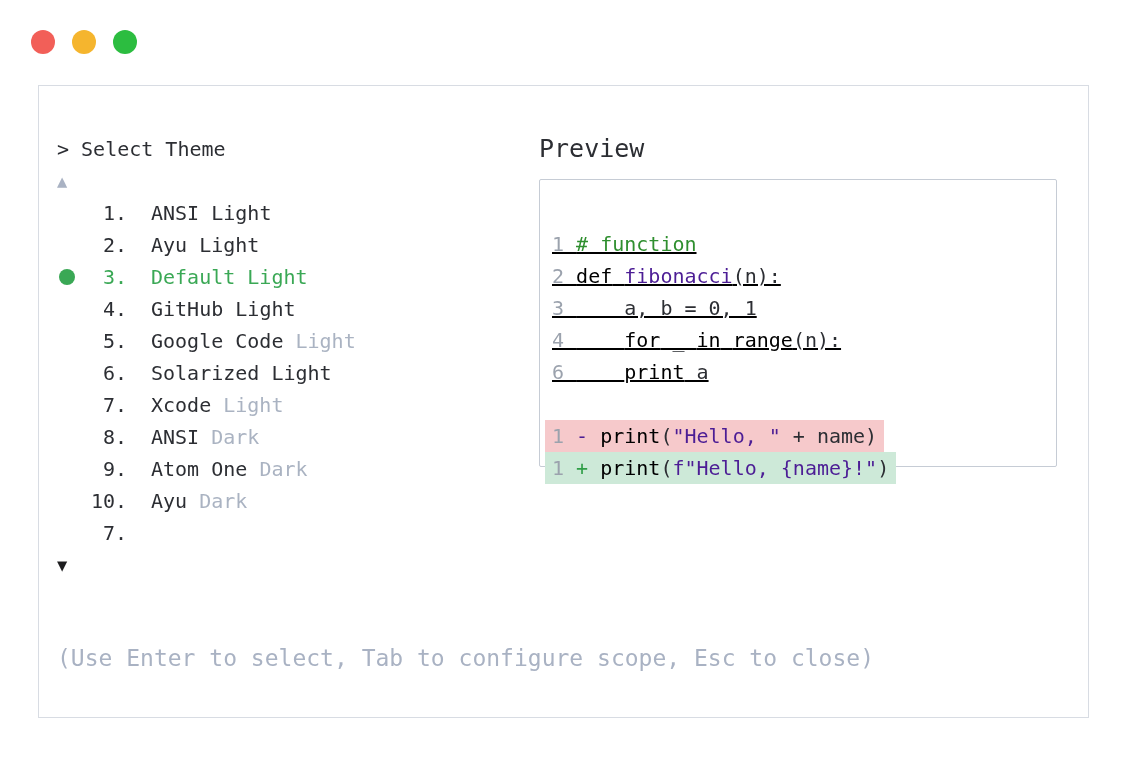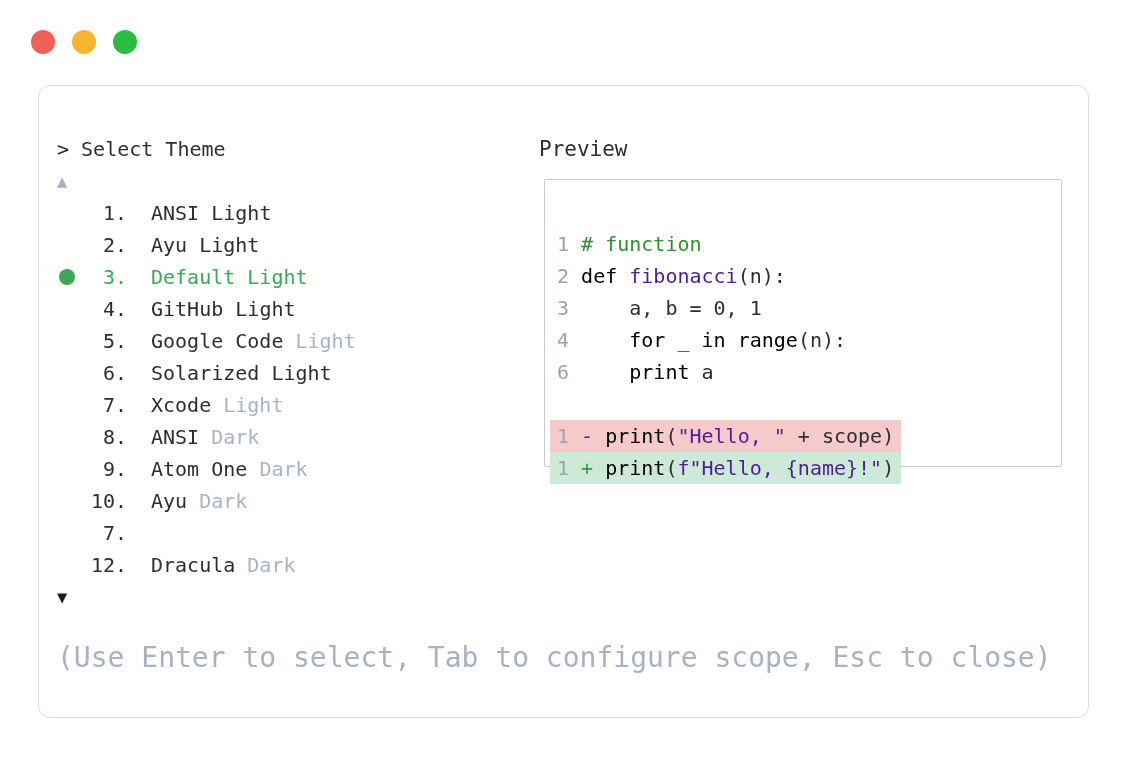--- a/index.html
+++ b/index.html
@@ -10,53 +10,54 @@
   .traffic { position: absolute; left: 31px; top: 30px; display: flex; gap: 17px; }
   .light { width: 24px; height: 24px; border-radius: 50%; }
   .light.red    { background: #f25f58; }
   .light.yellow { background: #f5b52e; }
   .light.green  { background: #2cbd40; }
 
   
   .panel {
     position: absolute; left: 38px; top: 85px;
     width: 1051px; height: 633px;
-    border: 1.5px solid #d8dce3; border-radius: 12px;
+    border: 1.5px solid #d8dce3; border-radius: 0;
     background: #ffffff;
     padding-left: 44px;
   }
 
   .list-col { position: absolute; left: 18px; top: 47px; font-size: 20px; line-height: 32px; color: #2c2e33; }
   .prompt-row { height: 32px; white-space: pre; }
   .arrow-row { height: 32px; font-size: 17px; }
   .arrow-up   { color: #a9b2c3; }
   .arrow-down { color: #1d1d1f; }
 
   .t-row { display: flex; height: 32px; align-items: center; }
   .marker { width: 34px; display: flex; align-items: center; }
   .dot { width: 16px; height: 16px; border-radius: 50%; background: #3aa855; margin-left: 2px; }
   .num { width: 36px; text-align: right; white-space: pre; }
   .name { margin-left: 24px; white-space: pre; }
   .t-row .suffix-muted { color: #aab3c2; }
   .t-row.sel, .t-row.sel .suffix-muted { color: #3aa855; }
 
   .hint {
     position: absolute; left: 18px; top: 556px;
-    font-size: 28px; line-height: 32px; color: #a9b2c3; white-space: pre;
+    font-size: 23px; line-height: 32px; color: #a9b2c3; white-space: pre;
   }
 
   
   .preview-col { position: absolute; left: 500px; top: 47px; }
-  .preview-title { font-size: 21px; line-height: 32px; color: #2c2e33; }
+  .preview-title { font-size: 25px; line-height: 32px; color: #2c2e33; }
   .preview-box {
-    margin-top: 14px; margin-left: 5px;
+    margin-top: 14px; 
     width: 518px; height: 288px;
     border: 1.5px solid #c6ccd5; border-radius: 2px;
     background: #ffffff;
     padding: 48px 0 0 12px;
+    text-decoration: underline;
   }
   .code-line { font-size: 20px; line-height: 32px; height: 32px; white-space: pre; color: #2c2e33; }
   .seg-num     { color: #9ba2ad; }
   .seg-comment { color: #2f8f2f; }
   .seg-kw      { color: #000000; }
   .seg-fn, .seg-str, .seg-minus { color: #4c1d95; }
   .seg-plus    { color: #2f9e47; }
   .seg-plain   { color: #2c2e33; }
   .hl { display: inline-block; margin-left: -7px; padding: 0 7px; }
   .hl-red   { background: #f6c9cb; }
@@ -126,40 +127,35 @@
         </div>
         <div class="t-row">
           <span class="marker"></span>
           <span class="num">10.</span>
           <span class="name">Ayu <span class="suffix-muted">Dark</span></span>
         </div>
         <div class="t-row">
           <span class="marker"></span>
           <span class="num">7.</span>
         </div>
-        <div class="t-row">
-          <span class="marker"></span>
-          <span class="num">12.</span>
-          <span class="name">Dracula <span class="suffix-muted">Dark</span></span>
-        </div>
       </div>
     <div class="arrow-row arrow-down">▼</div>
   </div>
 
   <div class="hint">(Use Enter to select, Tab to configure scope, Esc to close)</div>
 
   <div class="preview-col">
     <div class="preview-title">Preview</div>
     <div class="preview-box">
       <div id="code">
           <div class="code-line"><span class="seg-num">1 </span><span class="seg-comment"># function</span></div>
           <div class="code-line"><span class="seg-num">2 </span><span class="seg-kw">def</span><span class="seg-plain"> </span><span class="seg-fn">fibonacci</span><span class="seg-plain">(n):</span></div>
           <div class="code-line"><span class="seg-num">3 </span><span class="seg-plain">    a, b = 0, 1</span></div>
           <div class="code-line"><span class="seg-num">4 </span><span class="seg-plain">    </span><span class="seg-kw">for</span><span class="seg-plain"> _ </span><span class="seg-kw">in</span><span class="seg-plain"> </span><span class="seg-kw">range</span><span class="seg-plain">(n):</span></div>
           <div class="code-line"><span class="seg-num">6 </span><span class="seg-plain">    </span><span class="seg-kw">print</span><span class="seg-plain"> a</span></div>
           <div class="code-line"></div>
-          <div class="code-line"><span class="hl hl-red"><span class="seg-num">1 </span><span class="seg-minus">- </span><span class="seg-kw">print</span><span class="seg-plain">(</span><span class="seg-str">"Hello, "</span><span class="seg-plain"> + scope)</span></span></div>
+          <div class="code-line"><span class="hl hl-red"><span class="seg-num">1 </span><span class="seg-minus">- </span><span class="seg-kw">print</span><span class="seg-plain">(</span><span class="seg-str">"Hello, "</span><span class="seg-plain"> + name)</span></span></div>
           <div class="code-line"><span class="hl hl-green"><span class="seg-num">1 </span><span class="seg-plus">+ </span><span class="seg-kw">print</span><span class="seg-plain">(</span><span class="seg-str">f"Hello, {name}!"</span><span class="seg-plain">)</span></span></div>
         </div>
     </div>
   </div>
 
 </div>
 
 </body></html>

